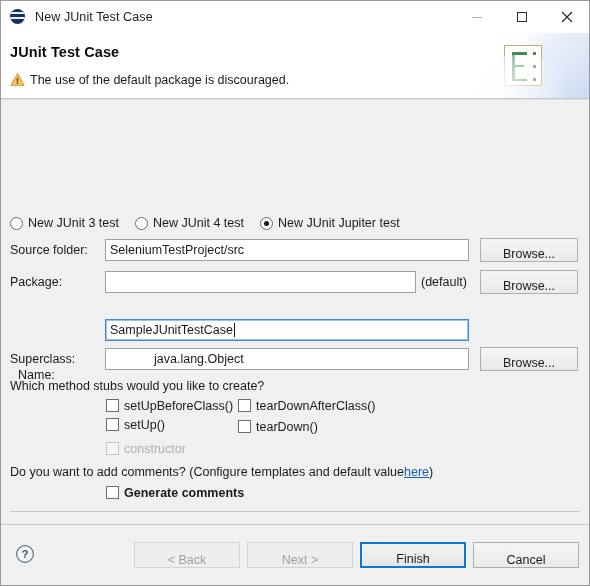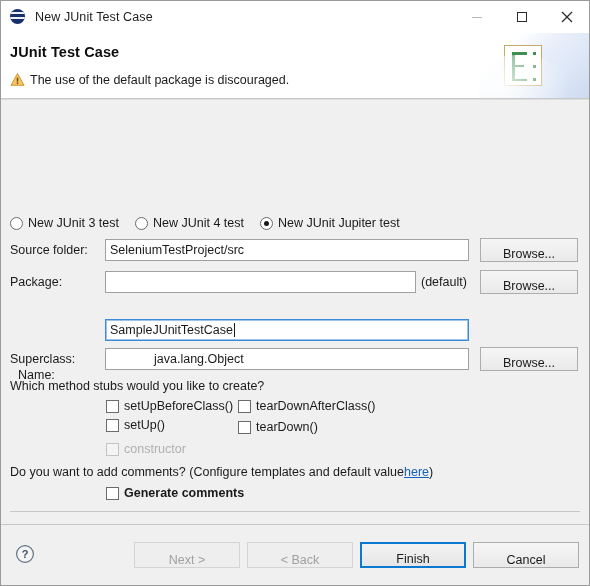--- a/index.html
+++ b/index.html
@@ -253,21 +253,21 @@
   .radio-item.on .radio-mark:after {
     content: "";
     position: absolute;
     left: 3px; top: 3px;
     width: 5px; height: 5px;
     border-radius: 50%;
     background: #1a1a1a;
   }
 
   
-  .cb-item { position: absolute; display: flex; align-items: center; }
+  .cb-item { position: absolute; display: flex; align-items: flex-start; }
   .cb-mark {
     width: 13px; height: 13px;
     box-sizing: border-box;
     border: 1px solid #6b6b6b;
     background: #fff;
     margin-right: 5px;
     flex: 0 0 13px;
   }
   .cb-item.disabled .cb-mark { border-color: #c4c4c4; background: #f4f4f4; }
   .cb-item.disabled .lbl { color: #b0b0b0; }
@@ -456,24 +456,24 @@
   </div>
 
   <div class="footer">
     <svg class="help-icon" viewBox="0 0 20 20">
       <circle cx="10" cy="10" r="8.4" fill="#f4f4f4" stroke="#5d7186" stroke-width="1.2"></circle>
       <text x="10" y="14.4" text-anchor="middle" font-family="Liberation Sans, sans-serif" font-size="11" font-weight="bold" fill="#3c5268">?</text>
     </svg>
 
     <div class="footer-btns">
       <div class="btn disabled">
+        <span>&lt; Back</span>
+      </div>
+      <div class="btn disabled">
         <span>Next &gt;</span>
-      </div>
-      <div class="btn disabled">
-        <span>&lt; Back</span>
       </div>
       <div class="btn focus-ring">
         <span>Finish</span>
       </div>
       <div class="btn">
         <span>Cancel</span>
       </div>
     </div>
   </div>
 

